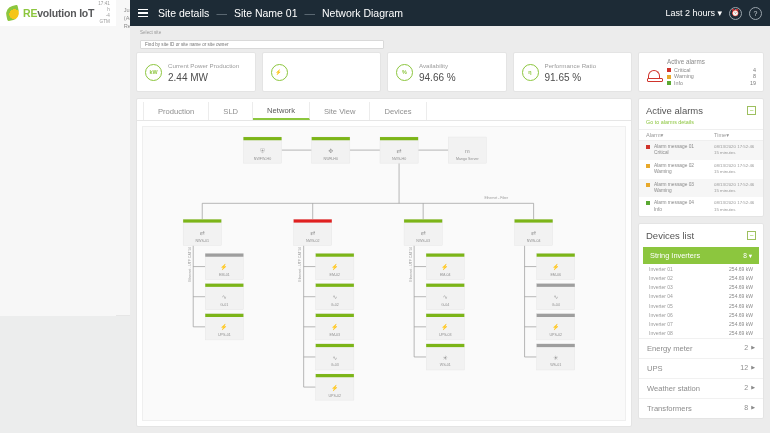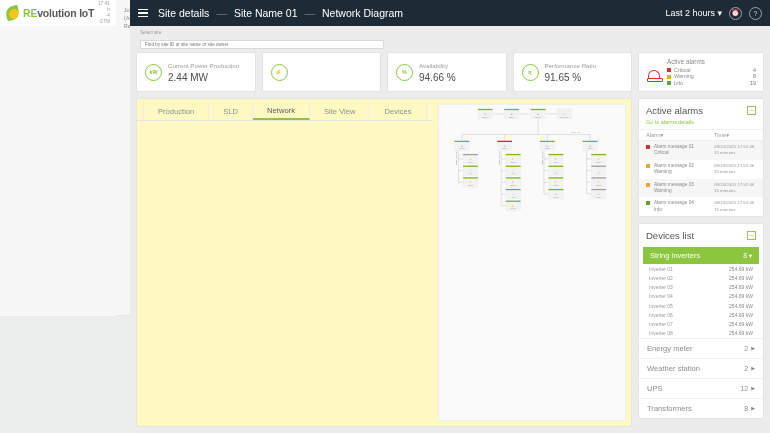--- a/index.html
+++ b/index.html
@@ -77,22 +77,22 @@
             border-radius:7px 7px 0 0; position:relative;}
   .bell-b:after{content:"";position:absolute;left:-2px;bottom:-2.5px;width:14px;height:2.2px;
             background:#fff;border:1.3px solid #d0342c;border-radius:1px;}
   .alarm-head { font-size:6.3px; color:#8b8b8b; margin-bottom:2px;}
   .alarm-rows { flex:1; }
   .a-row { display:flex; align-items:center; gap:3px; font-size:5.4px; color:#8b8b8b; line-height:6.6px;}
   .sq { width:4px;height:4px;flex:0 0 4px;}
   .a-count { margin-left:auto; color:#7b7b7b;}
 
   
-  .panel { background:#fef9c3; border:1px solid #e4e4e4; border-radius:2px; flex:1;
-           display:flex; flex-direction:row; min-height:0;}
+  .panel { background:#ffffff; border:1px solid #e4e4e4; border-radius:2px; flex:1;
+           display:flex; flex-direction:column; min-height:0;}
   .tabs { display:flex; height:22px; border-bottom:1px solid #e6e6e6; padding:3px 6px 0 6px; gap:0;}
   .tab { padding:0 14px; font-size:7.6px; color:#8f8f8f; display:flex; align-items:center;
          border-right:1px solid #ececec; cursor:pointer; }
   .tab:first-child{ border-left:1px solid #ececec;}
   .tab.active { color:#5a5a5a; border-bottom:2px solid #8cc63e; }
   .diagram-wrap { flex:1; position:relative; margin:5px; background:#fafafa;
                   border:1px solid #efefef; overflow:hidden;}
   svg.diag { position:absolute; inset:0; width:100%; height:100%;}
   .nd-lab { font-size:3.6px; fill:#8f8f8f; text-anchor:middle;}
   .nd-ico { font-size:6px; fill:#9b9b9b; text-anchor:middle;}
@@ -113,21 +113,21 @@
   .thead span:last-child{ width:42px;}
   .al-row { display:flex; gap:4px; padding:3px 7px; align-items:flex-start;}
   .al-row:nth-child(odd){ background:#f6f6f6;}
   .al-txt { flex:1; font-size:4.8px; color:#8a8a8a; line-height:6.4px;}
   .al-time { width:42px; font-size:4.4px; color:#9a9a9a; line-height:6.4px;}
   .dl-head { background:#8cc63e; color:#fff; display:flex; align-items:center;
              padding:4px 7px; font-size:7.4px; margin:3px 4px 0 4px; cursor:pointer;}
   .dl-head .cnt { margin-left:auto; font-size:6.6px;}
   .dev-row { display:flex; padding:1.6px 10px; font-size:5px; color:#9a9a9a;}
   .dev-row .v { margin-left:auto; color:#8a8a8a;}
-  .cat-row { display:flex; align-items:center; padding:5px 8px; font-size:7.6px; color:#8d8d8d;
+  .cat-row { display:flex; align-items:flex-start; padding:5px 8px; font-size:7.6px; color:#8d8d8d;
              border-top:1px solid #f1f1f1; cursor:pointer;}
   .cat-row .cnt { margin-left:auto; font-size:7px;}
   .cat-row .arr { margin-left:3px; font-size:5px; color:#8a8a8a;}
 </style>
 </head>
 <body>
 
 <div class="app">
 
   <div class="sidebar">
@@ -557,27 +557,27 @@
                 <span class="v">254.69 kW</span>
               </div>
             </div>
           <div id="category-rows">
               <div class="cat-row">
                 <span>Energy meter</span>
                 <span class="cnt">2</span>
                 <span class="arr">▶</span>
               </div>
               <div class="cat-row">
+                <span>UPS</span>
+                <span class="cnt">12</span>
+                <span class="arr">▶</span>
+              </div>
+              <div class="cat-row">
                 <span>Weather station</span>
                 <span class="cnt">2</span>
-                <span class="arr">▶</span>
-              </div>
-              <div class="cat-row">
-                <span>UPS</span>
-                <span class="cnt">12</span>
                 <span class="arr">▶</span>
               </div>
               <div class="cat-row">
                 <span>Transformers</span>
                 <span class="cnt">8</span>
                 <span class="arr">▶</span>
               </div>
             </div>
         </div>
 

